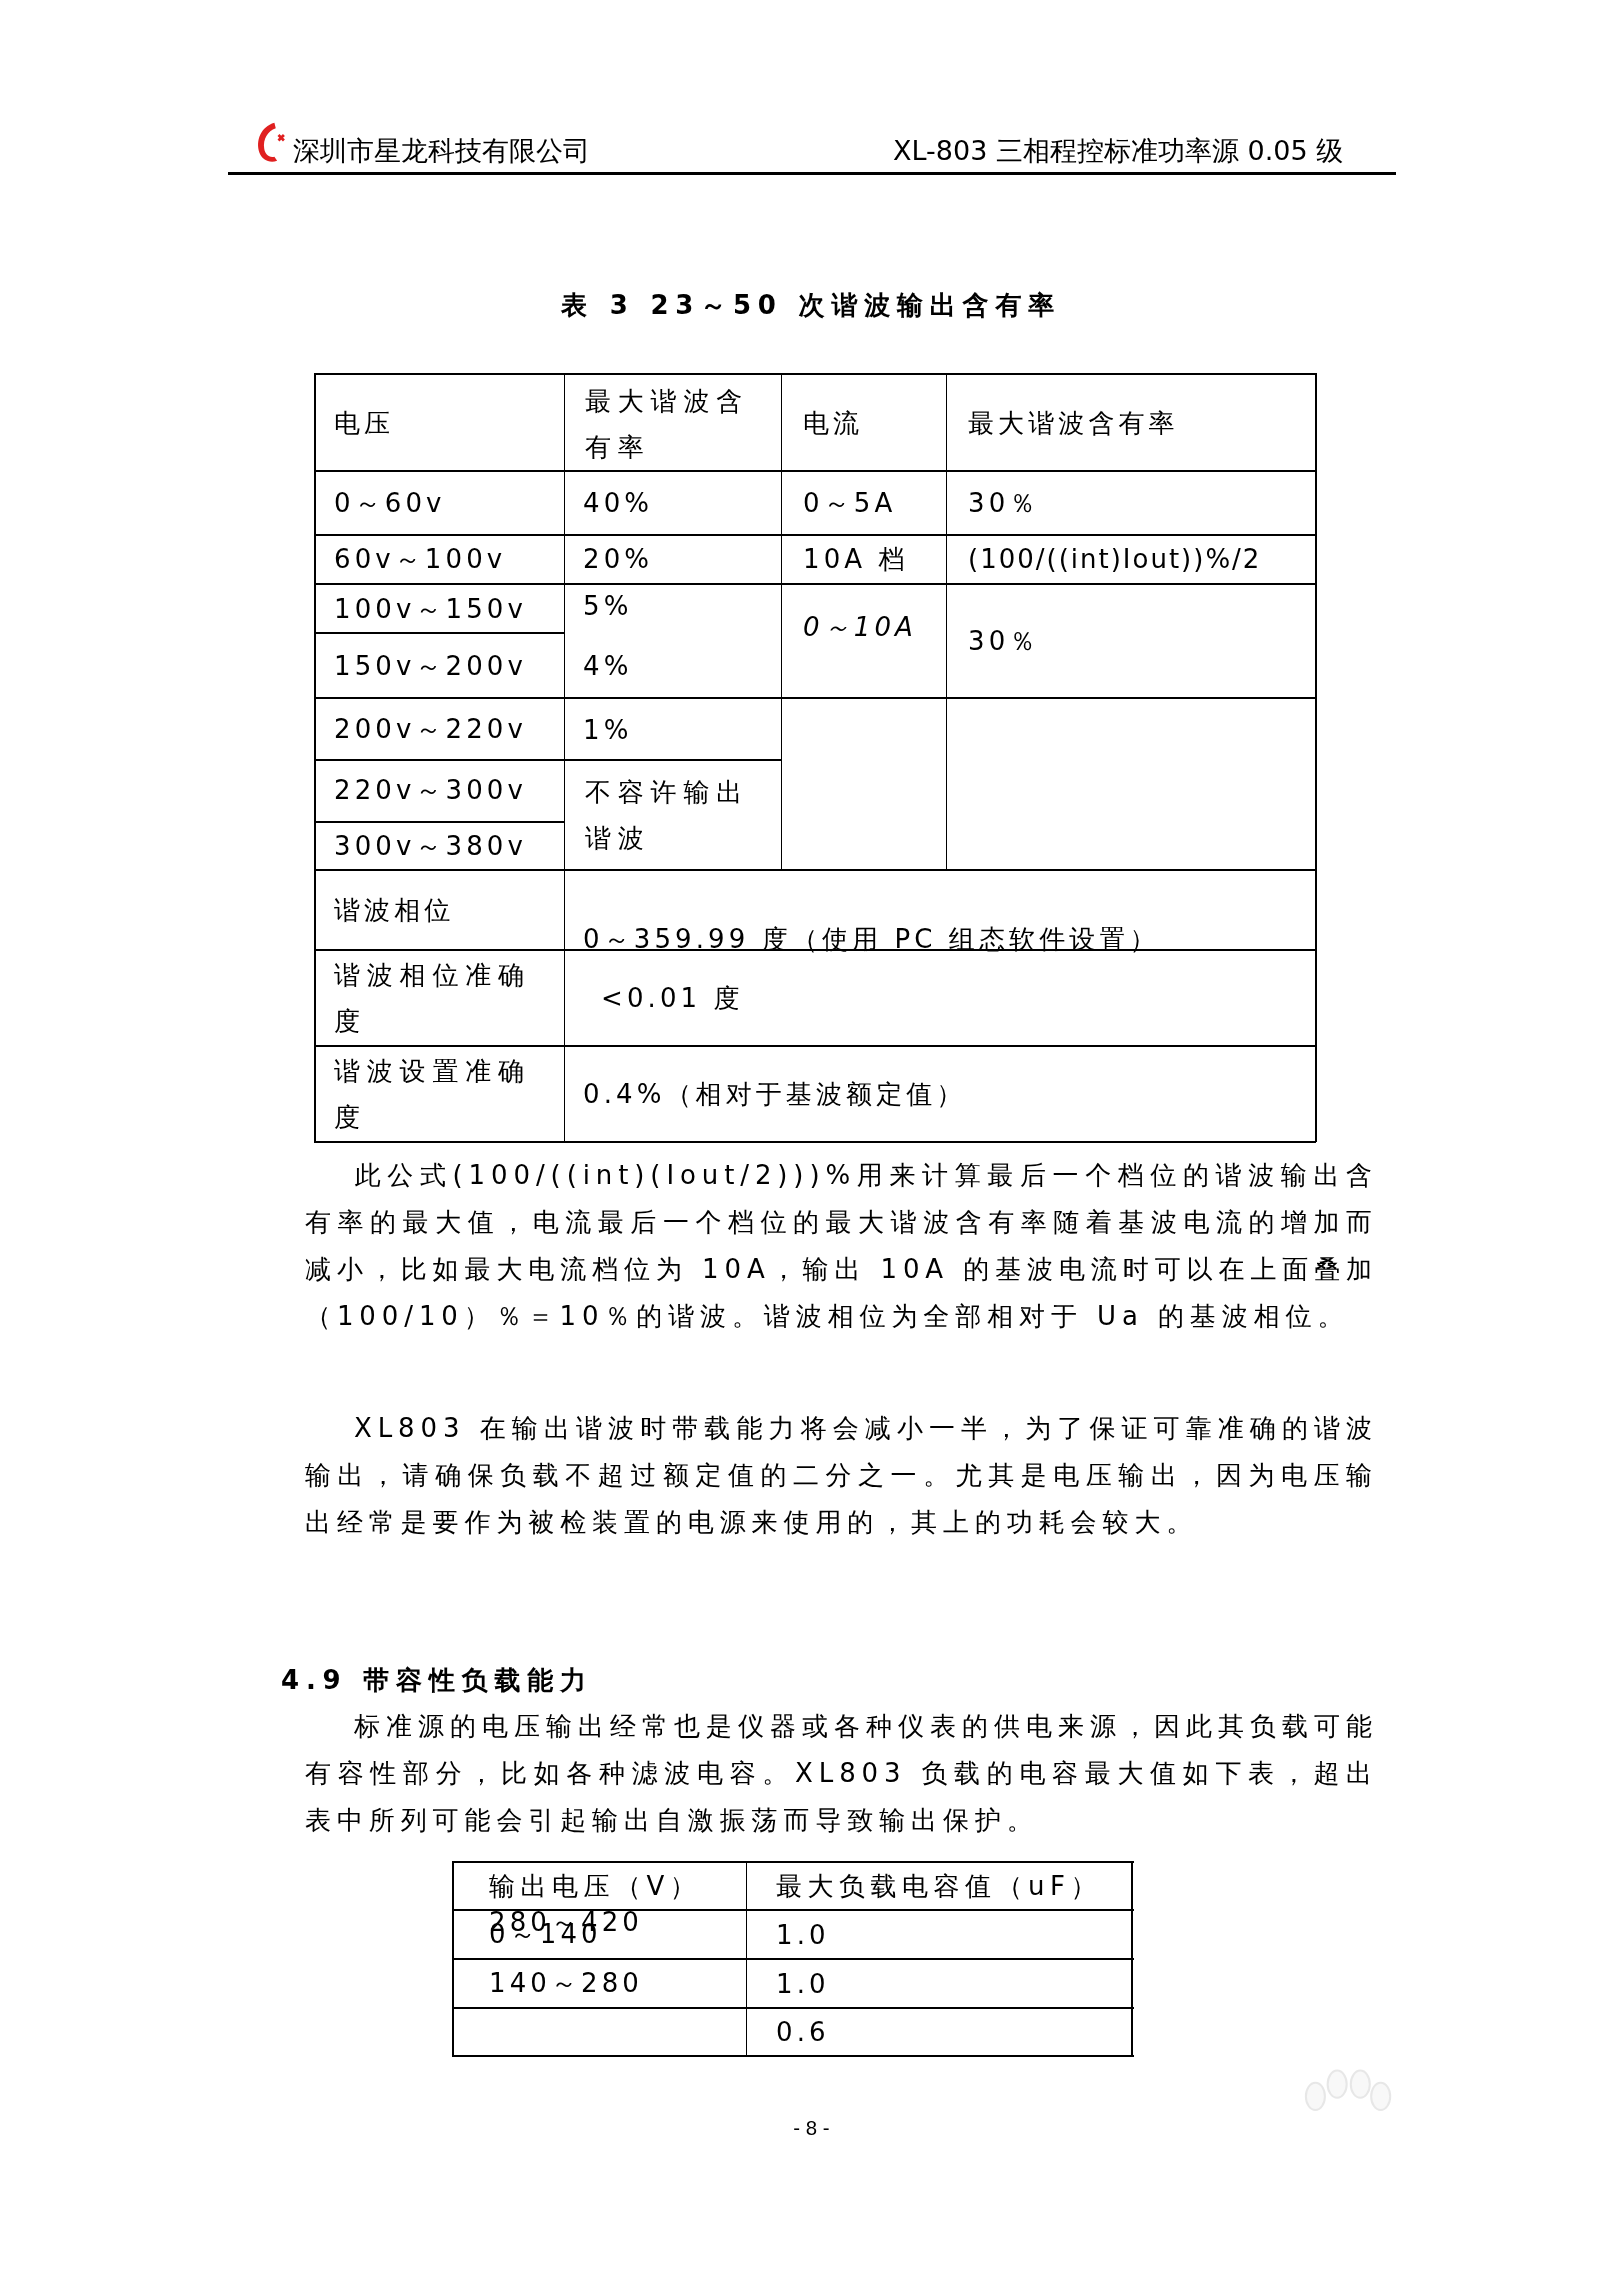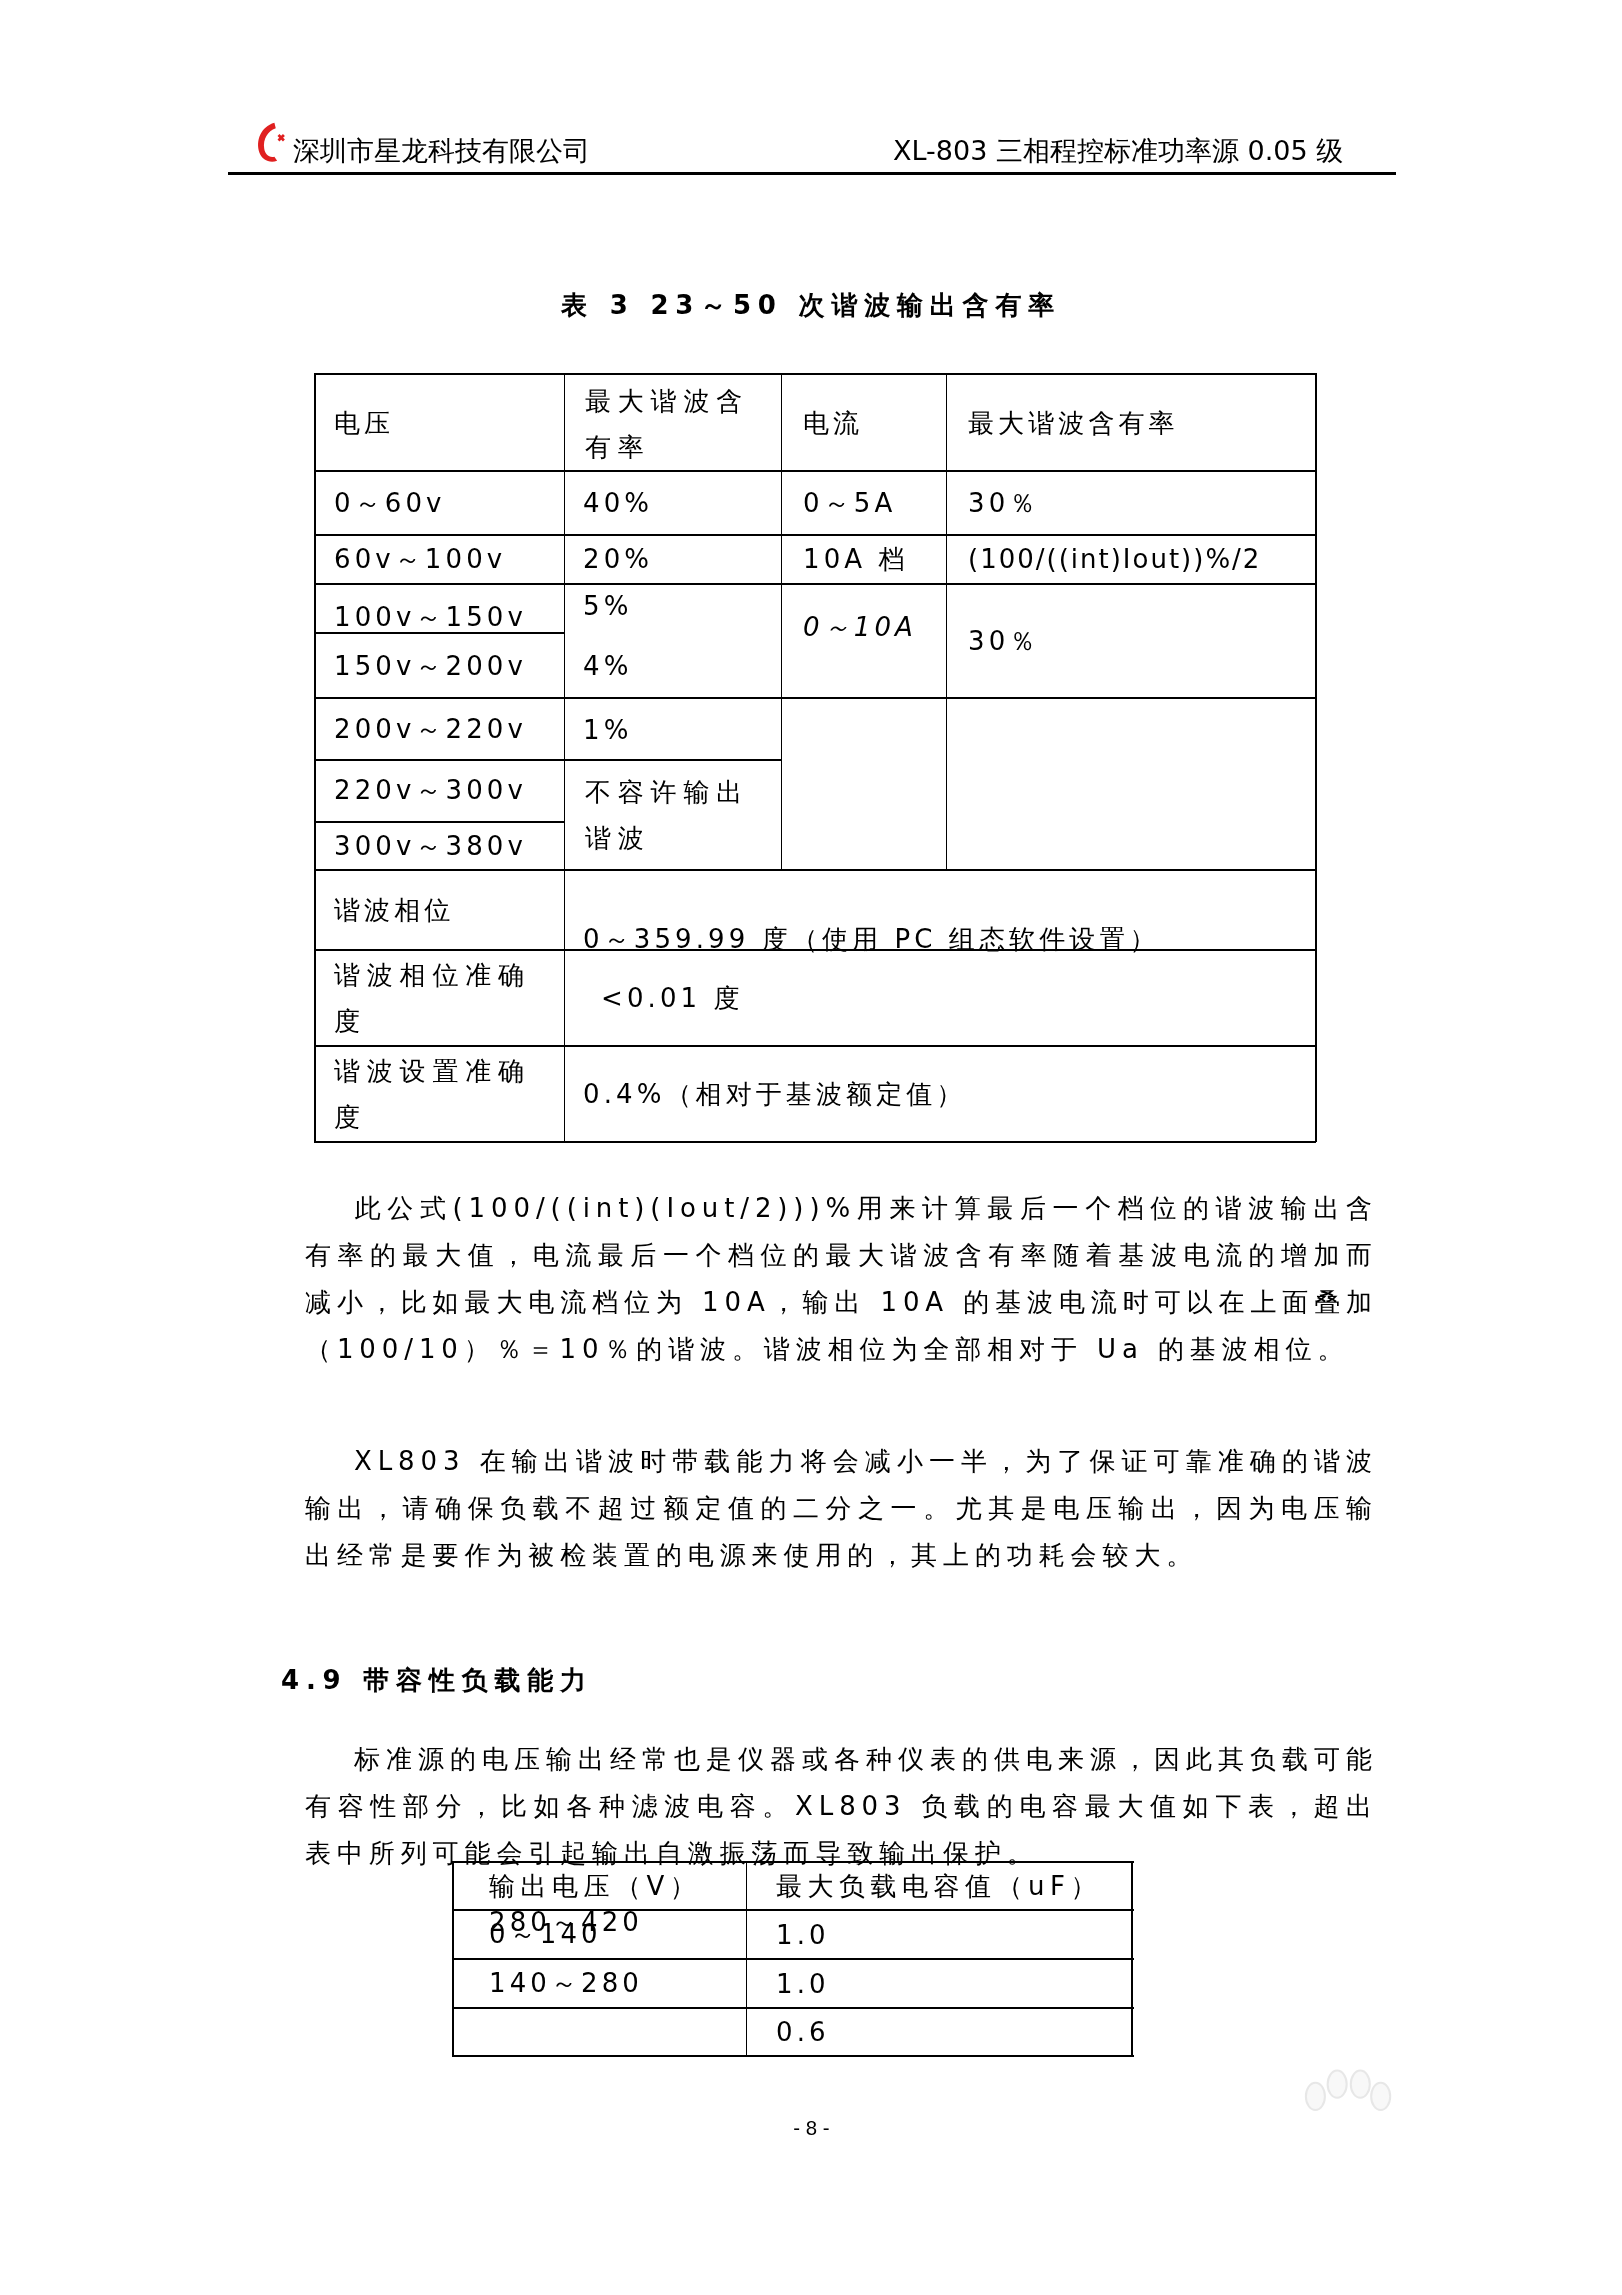--- a/index.html
+++ b/index.html
@@ -17,21 +17,21 @@
 
   
   .hl { position:absolute; height:2px; background:#000; }
   .vl { position:absolute; width:1.4px; background:#000; }
   .vlb { position:absolute; width:2px; background:#000; }
 
   .cell { position:absolute; font-size:26px; letter-spacing:4.1px; white-space:nowrap; font-family:"DejaVu Sans", sans-serif; display:flex; align-items:center; }
   .cell-wrap { position:absolute; font-size:26px; letter-spacing:6.8px; line-height:46px; font-family:"DejaVu Sans", sans-serif; display:flex; align-items:center; }
 
   
-  .para { position:absolute; left:305px; width:1073px; font-size:26px; line-height:47px; letter-spacing:5.9px; text-align:justify; font-family:"DejaVu Sans", sans-serif;margin-top:33px; }
+  .para { position:absolute; left:305px; width:1073px; font-size:26px; line-height:47px; letter-spacing:5.9px; text-align:justify; font-family:"DejaVu Sans", sans-serif; }
   .para .indent { display:inline-block; width:49px; }
   #section-heading { left:281px; top:1663px; font-size:26px; font-weight:bold; letter-spacing:6.8px; white-space:nowrap; font-family:"DejaVu Sans", sans-serif; }
 
   #page-number { left:784px; top:2117px; width:55px; text-align:center; font-size:20.4px; white-space:nowrap; font-family:"Liberation Sans", sans-serif; }
 
   
   #watermark { left:1159px; top:2069px; width:382px; height:177px; opacity:0.55; }
   #wm-brand { position:absolute; left:6.8px; top:20.4px; font-size:76px; font-weight:bold; color:#f2f2f2; -webkit-text-stroke:2px #cfcfcf; font-family:"DejaVu Sans", sans-serif; white-space:nowrap; letter-spacing:-1.4px; }
   #wm-url { position:absolute; left:8.2px; top:116px; font-size:42px; font-weight:bold; color:#f4f4f4; -webkit-text-stroke:1.4px #d0d0d0; font-family:"DejaVu Sans", sans-serif; white-space:nowrap; letter-spacing:-0.7px; }
 </style>
@@ -71,21 +71,21 @@
   <div class="vl" style="left:946px;top:373px;height:496px;"></div>
   <div class="vlb" style="left:1315px;top:373px;height:769px;"></div>
 
   <div class="cell" style="left:334px;top:376px;height:95px;">电压</div>
   <div class="cell-wrap" style="left:585px;top:376px;height:95px;width:191px;">最大谐波含有率</div>
   <div class="cell" style="left:803px;top:376px;height:95px;">电流</div>
   <div class="cell" style="left:968px;top:376px;height:95px;">最大谐波含有率</div>
 
   <div class="cell" style="left:334px;top:472px;height:62px;">0～60v</div>
   <div class="cell" style="left:334px;top:536px;height:46px;">60v～100v</div>
-  <div class="cell" style="left:334px;top:585px;height:41px;align-items:flex-start;padding-top:15px;">100v～150v</div>
+  <div class="cell" style="left:334px;top:585px;height:41px;align-items:flex-start;padding-top:7px;">100v～150v</div>
   <div class="cell" style="left:334px;top:635px;height:62px;">150v～200v</div>
   <div class="cell" style="left:334px;top:699px;height:61px;">200v～220v</div>
   <div class="cell" style="left:334px;top:761px;height:59px;">220v～300v</div>
   <div class="cell" style="left:334px;top:823px;height:46px;">300v～380v</div>
 
   <div class="cell" style="left:583px;top:472px;height:62px;">40%</div>
   <div class="cell" style="left:583px;top:536px;height:46px;">20%</div>
   <div class="cell" style="left:583px;top:585px;height:41px;align-items:flex-start;padding-top:5.5px;">5%</div>
   <div class="cell" style="left:583px;top:635px;height:62px;">4%</div>
   <div class="cell" style="left:583px;top:699px;height:61px;">1%</div>

